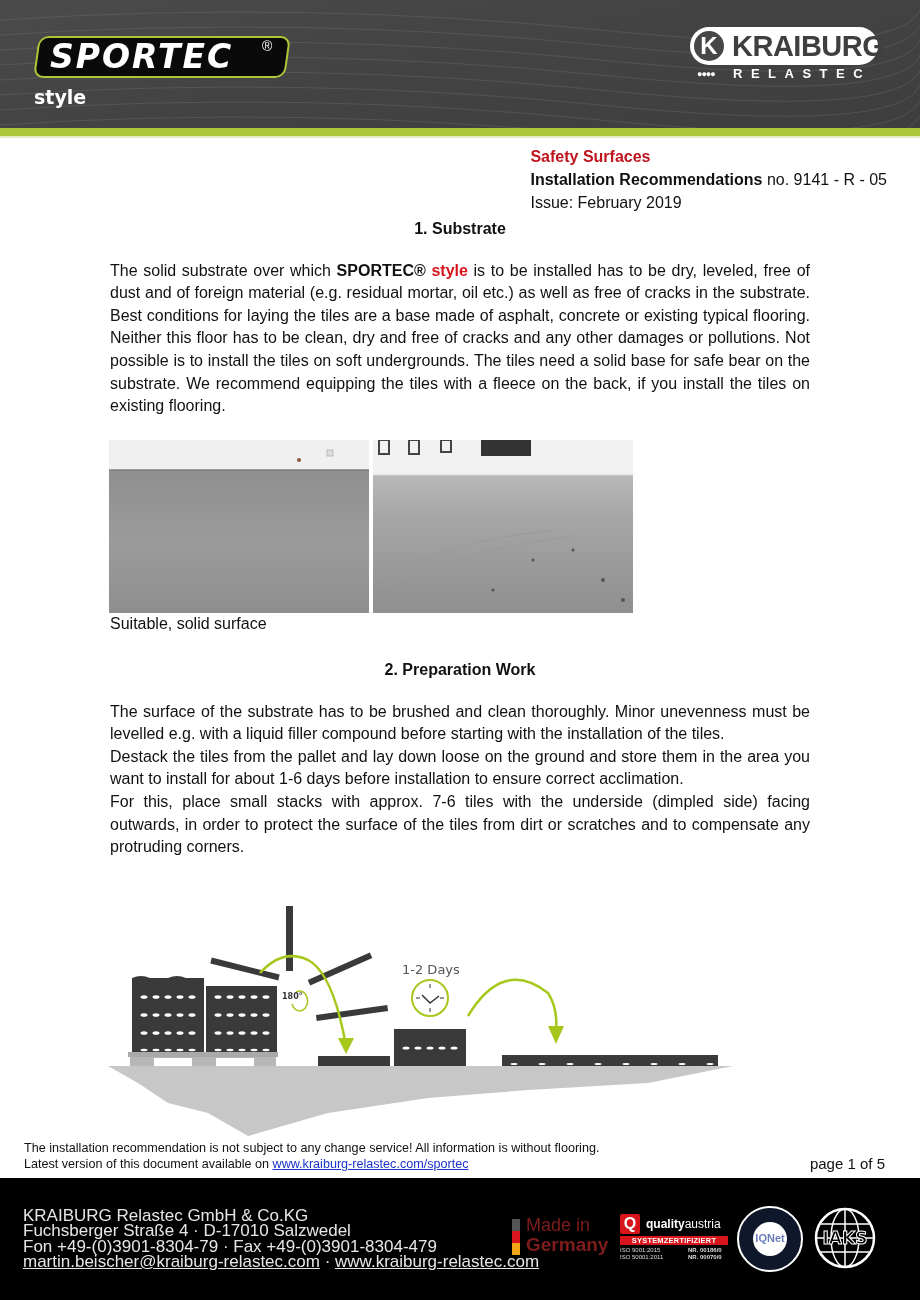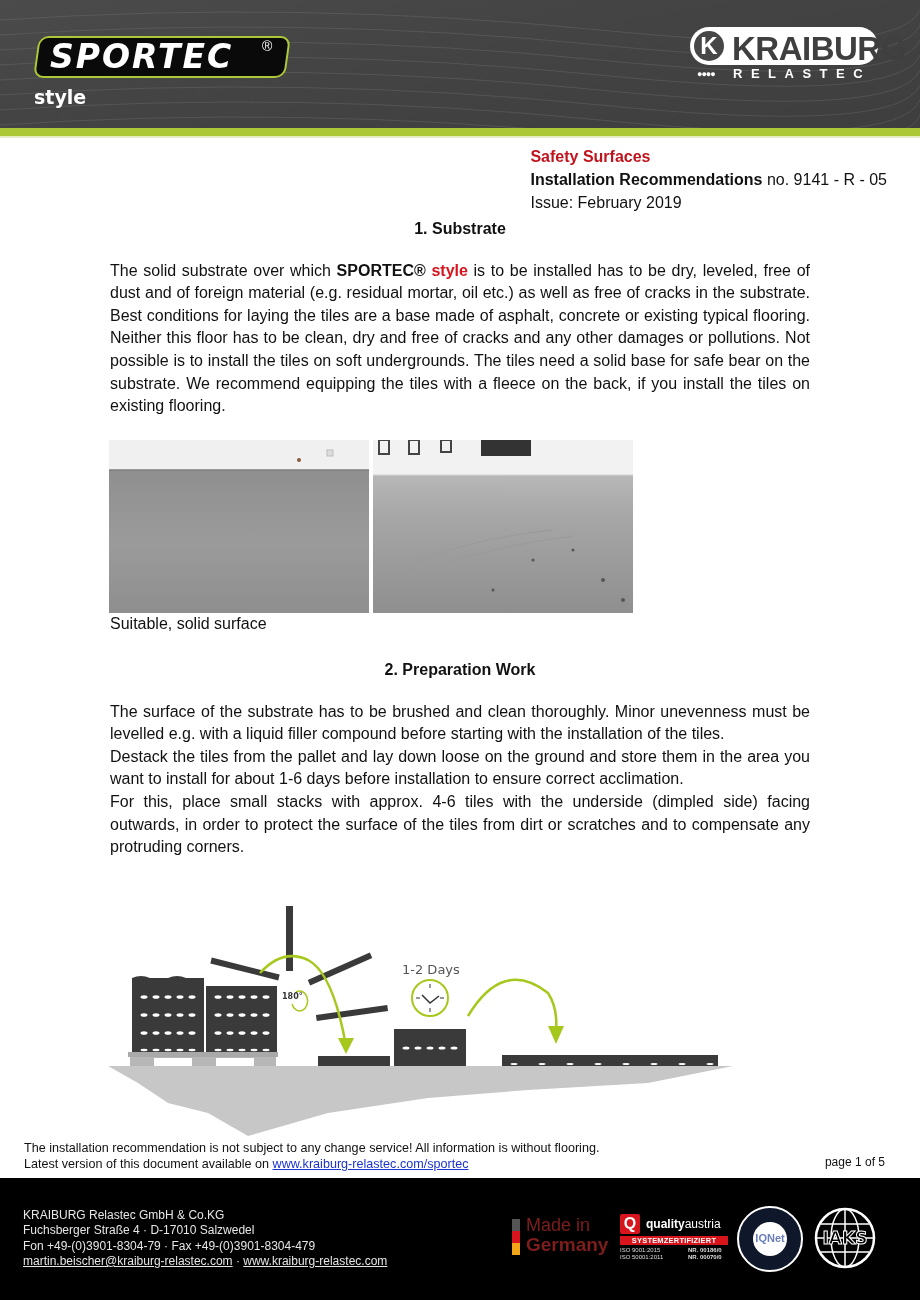--- a/index.html
+++ b/index.html
@@ -20,21 +20,21 @@
     font-style: italic; font-weight: bold; font-size: 33px; color: #fff; letter-spacing: 2px; }
   .sportec-reg { position: absolute; left: 262px; top: 38px; font-size: 14px; color: #fff; }
   .header-style { position: absolute; left: 34px; top: 86px; font-size: 19px; font-weight: bold; color: #fff;
     font-family: "DejaVu Sans", sans-serif; }
 
   .kraiburg-logo { position: absolute; left: 690px; top: 27px; width: 188px; height: 38px;
     background: #fff; border-radius: 19px; }
   .kraiburg-k { position: absolute; left: 691px; top: 28px; width: 36px; height: 36px; border-radius: 50%;
     background: #474747; border: 3px solid #fff; color: #fff; font-weight: bold; font-size: 24px;
     text-align: center; line-height: 30px; }
-  .kraiburg-word { position: absolute; left: 732px; top: 30px; font-size: 33px; font-weight: bold; color: #3f3f3f;
+  .kraiburg-word { position: absolute; left: 732px; top: 30px; font-size: 29px; font-weight: bold; color: #3f3f3f;
     letter-spacing: -0.5px; }
   .relastec-dots { position: absolute; left: 697px; top: 69px; font-size: 9px; color: #fff; letter-spacing: -1px; }
   .relastec-word { position: absolute; left: 733px; top: 66px; font-size: 13px; color: #fff; letter-spacing: 8.5px; font-weight: bold; }
 
   
   .meta { position: absolute; right: 33px; top: 145px; text-align: left; font-size: 16px; line-height: 23px; }
   .meta .cat { color: #c0141d; font-weight: bold; }
   .meta .ir b { font-weight: bold; }
 
   .content { position: absolute; left: 110px; width: 700px; font-size: 16px; line-height: 22.6px; }
@@ -47,25 +47,25 @@
   .photo.p1 { left: 0; background: linear-gradient(#f0f0f0 0 29px, #8f8f8f 30px, #9b9b9b 60%, #8e8e8e 100%); }
   .photo.p2 { left: 264px; background: linear-gradient(#f2f2f2 0 34px, #b7b7b7 36px, #a6a6a6 45%, #8f8f8f 100%); }
   .caption { position: absolute; left: 110px; top: 615px; font-size: 16px; }
 
   
   .illus { position: absolute; left: 108px; top: 898px; width: 630px; height: 240px; }
 
   
   .disc { position: absolute; left: 24px; top: 1141px; font-size: 12.6px; line-height: 15.5px; color: #111; }
   .disc a { color: #1a33cc; text-decoration: underline; margin-top: 13px; }
-  .page-no { position: absolute; right: 35px; top: 1155px; font-size: 12px; }
+  .page-no { position: absolute; right: 35px; top: 1155px; font-size: 15px; }
 
   
   .footer { position: absolute; left: 0; top: 1178px; width: 920px; height: 122px; background: #000; }
-  .addr { position: absolute; left: 23px; top: 1208px; font-size: 12px; line-height: 15.3px; color: #e6e6e6; }
+  .addr { position: absolute; left: 23px; top: 1208px; font-size: 17px; line-height: 15.3px; color: #e6e6e6; }
   .addr a { color: #e6e6e6; text-decoration: underline; }
 
   .made-in { position: absolute; left: 512px; top: 1219px; }
   .flag { position: absolute; left: 0; top: 0; width: 8px; height: 36px; }
   .flag div { height: 12px; }
   .made-txt { position: absolute; left: 14px; top: -4px; color: #7f1d1d; font-size: 18px; white-space: nowrap; line-height: 20px; }
   .made-txt b { font-size: 19px; }
 
   .qa { position: absolute; left: 620px; top: 1214px; width: 110px; height: 50px; }
   .qa-q { position: absolute; left: 0; top: 0; width: 20px; height: 20px; background: #d8151d; color: #fff; font-weight: bold;
@@ -150,21 +150,21 @@
         </g>
     </svg>
   </div>
 </div>
 <div class="caption">Suitable, solid surface</div>
 
 <div class="content" style="top:659px;">
   <h2 class="sec">2. Preparation Work</h2>
   <p class="just" style="margin-top:19px;">The surface of the substrate has to be brushed and clean thoroughly. Minor unevenness must be levelled e.g. with a liquid filler compound before starting with the installation of the tiles.</p>
   <p class="just">Destack the tiles from the pallet and lay down loose on the ground and store them in the area you want to install for about 1-6 days before installation to ensure correct acclimation.</p>
-  <p class="just">For this, place small stacks with approx. 4-6 tiles with the underside (dimpled side) facing outwards, in order to protect the surface of the tiles from dirt or scratches and to compensate any protruding corners.</p>
+  <p class="just">For this, place small stacks with approx. 7-6 tiles with the underside (dimpled side) facing outwards, in order to protect the surface of the tiles from dirt or scratches and to compensate any protruding corners.</p>
 </div>
 
 <svg class="illus" viewBox="0 0 630 240" width="630" height="240">
 
   <polygon points="0,168 625,168 540,185 420,192 320,200 220,215 140,238 100,215 60,205 30,185" fill="#c7c7c7"></polygon>
 
   <rect x="20" y="154" width="150" height="5" fill="#a9a9a9"></rect>
   <rect x="22" y="159" width="146" height="9" fill="#b7b7b7"></rect>
   <rect x="46" y="160" width="38" height="8" fill="#fff"></rect>
   <rect x="108" y="160" width="38" height="8" fill="#fff"></rect>

